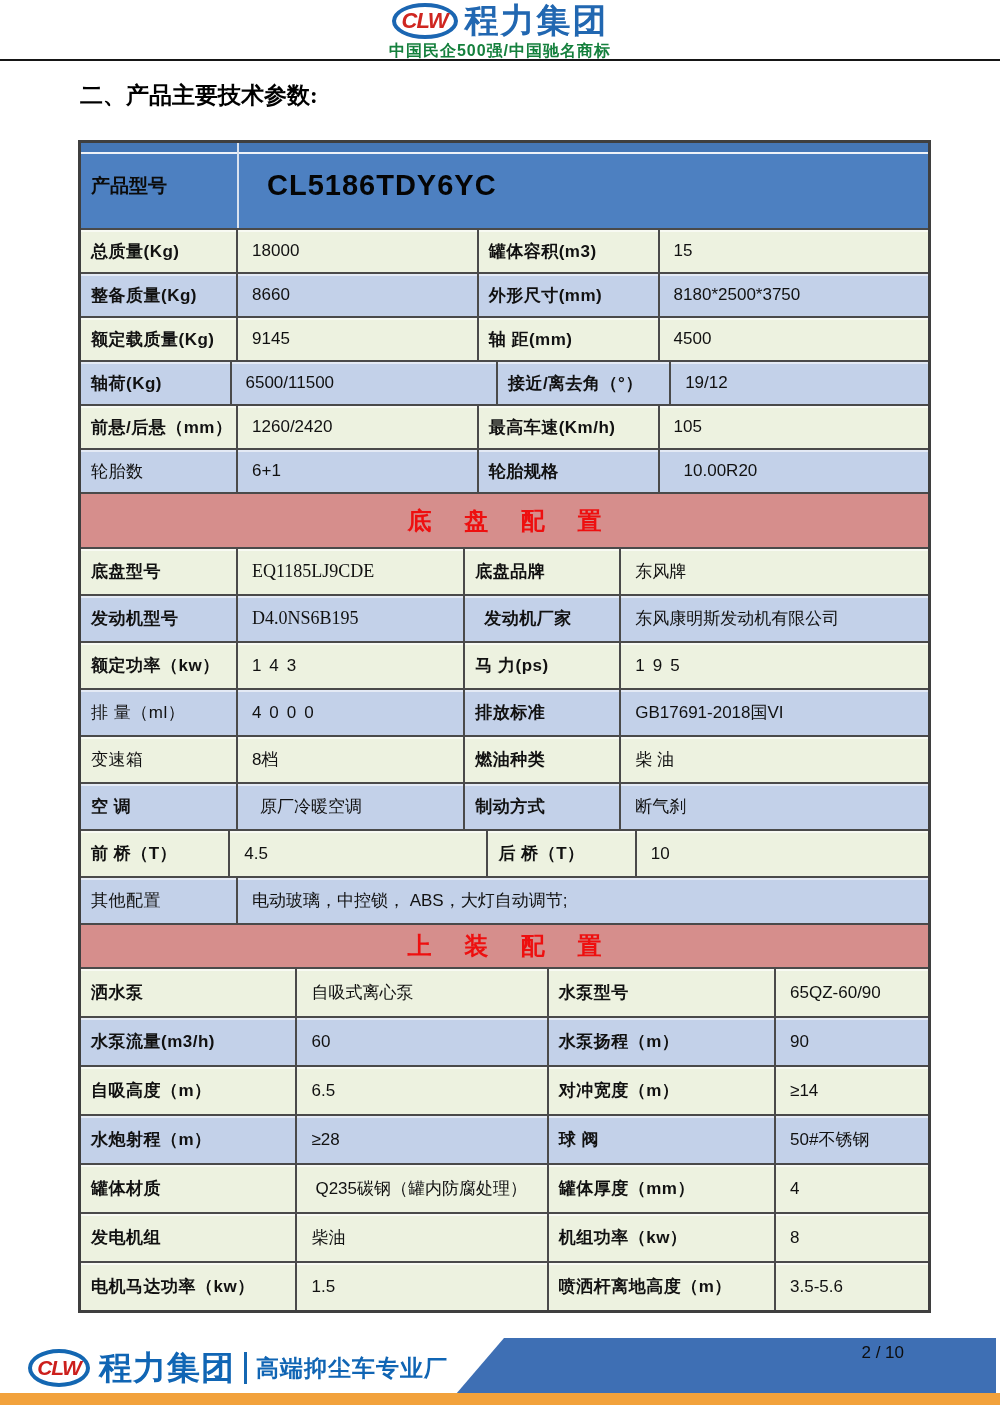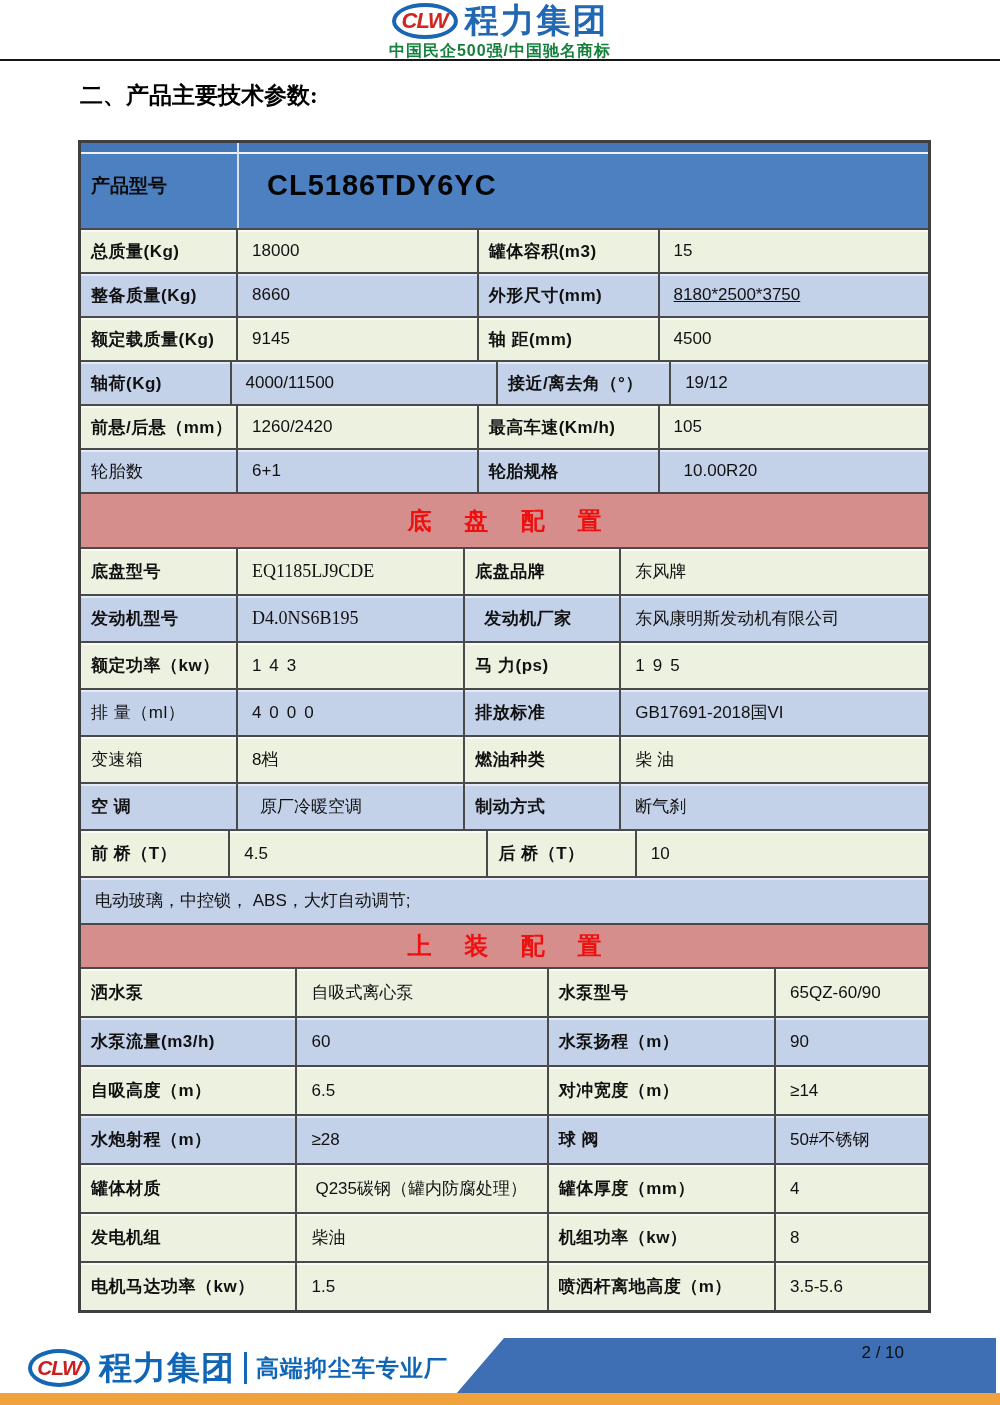--- a/index.html
+++ b/index.html
@@ -108,31 +108,31 @@
     <div class="srow sec-basic bg-green">
       <div class="cell lab" style="width: 156px;">总质量(Kg)</div>
       <div class="cell val" style="width: 242px;">18000</div>
       <div class="cell lab" style="width: 182px;">罐体容积(m3)</div>
       <div class="cell val" style="width: 272px; flex: 1 1 auto;">15</div>
     </div>
     <div class="srow sec-basic bg-blue">
       <div class="cell lab" style="width: 156px; border-radius: 14px;">整备质量(Kg)</div>
       <div class="cell val" style="width: 242px;">8660</div>
       <div class="cell lab" style="width: 182px;">外形尺寸(mm)</div>
-      <div class="cell val" style="width: 272px; flex: 1 1 auto; text-decoration: underline;">8180*2500*3750</div>
+      <div class="cell val" style="width: 272px; flex: 1 1 auto;">8180*2500*3750</div>
     </div>
     <div class="srow sec-basic bg-green">
       <div class="cell lab" style="width: 156px;">额定载质量(Kg)</div>
       <div class="cell val" style="width: 242px;">9145</div>
       <div class="cell lab" style="width: 182px;">轴 距(mm)</div>
       <div class="cell val" style="width: 272px; flex: 1 1 auto;">4500</div>
     </div>
     <div class="srow sec-basic bg-blue">
       <div class="cell lab" style="width: 156px;">轴荷(Kg)</div>
-      <div class="cell val" style="width: 242px;">4000/11500</div>
+      <div class="cell val" style="width: 242px;">6500/11500</div>
       <div class="cell lab" style="width: 182px; margin-left: 36px;">接近/离去角（°）</div>
       <div class="cell val" style="width: 272px; flex: 1 1 auto;">19/12</div>
     </div>
     <div class="srow sec-basic bg-green">
       <div class="cell lab" style="width: 156px;">前悬/后悬（mm）</div>
       <div class="cell val" style="width: 242px;">1260/2420</div>
       <div class="cell lab" style="width: 182px;">最高车速(Km/h)</div>
       <div class="cell val" style="width: 272px; flex: 1 1 auto;">105</div>
     </div>
     <div class="srow sec-basic bg-blue">
@@ -178,20 +178,21 @@
       <div class="cell lab" style="width: 157px;">制动方式</div>
       <div class="cell val" style="width: 311px; flex: 1 1 auto;">断气刹</div>
     </div>
     <div class="srow sec-chassis bg-green">
       <div class="cell lab" style="width: 156px;">前 桥（T）</div>
       <div class="cell val" style="width: 229px;">4.5</div>
       <div class="cell lab" style="width: 157px; margin-left: 42px;">后 桥（T）</div>
       <div class="cell val" style="width: 311px; flex: 1 1 auto;">10</div>
     </div>
     <div class="srow sec-chassis bg-blue">
+      <div class="cell lab plain" style="width: 156px;">其他配置</div>
       <div class="cell val" style="width: 697px; flex: 1 1 auto;">电动玻璃，中控锁， ABS，大灯自动调节;</div>
     </div>
     <div class="srow banner sec-upper-banner">上 装 配 置</div>
     <div class="srow sec-upper bg-green">
       <div class="cell lab" style="width: 216px;">洒水泵</div>
       <div class="cell val" style="width: 253px;">自吸式离心泵</div>
       <div class="cell lab" style="width: 229px;">水泵型号</div>
       <div class="cell val" style="width: 155px; flex: 1 1 auto;">65QZ-60/90</div>
     </div>
     <div class="srow sec-upper bg-blue">

